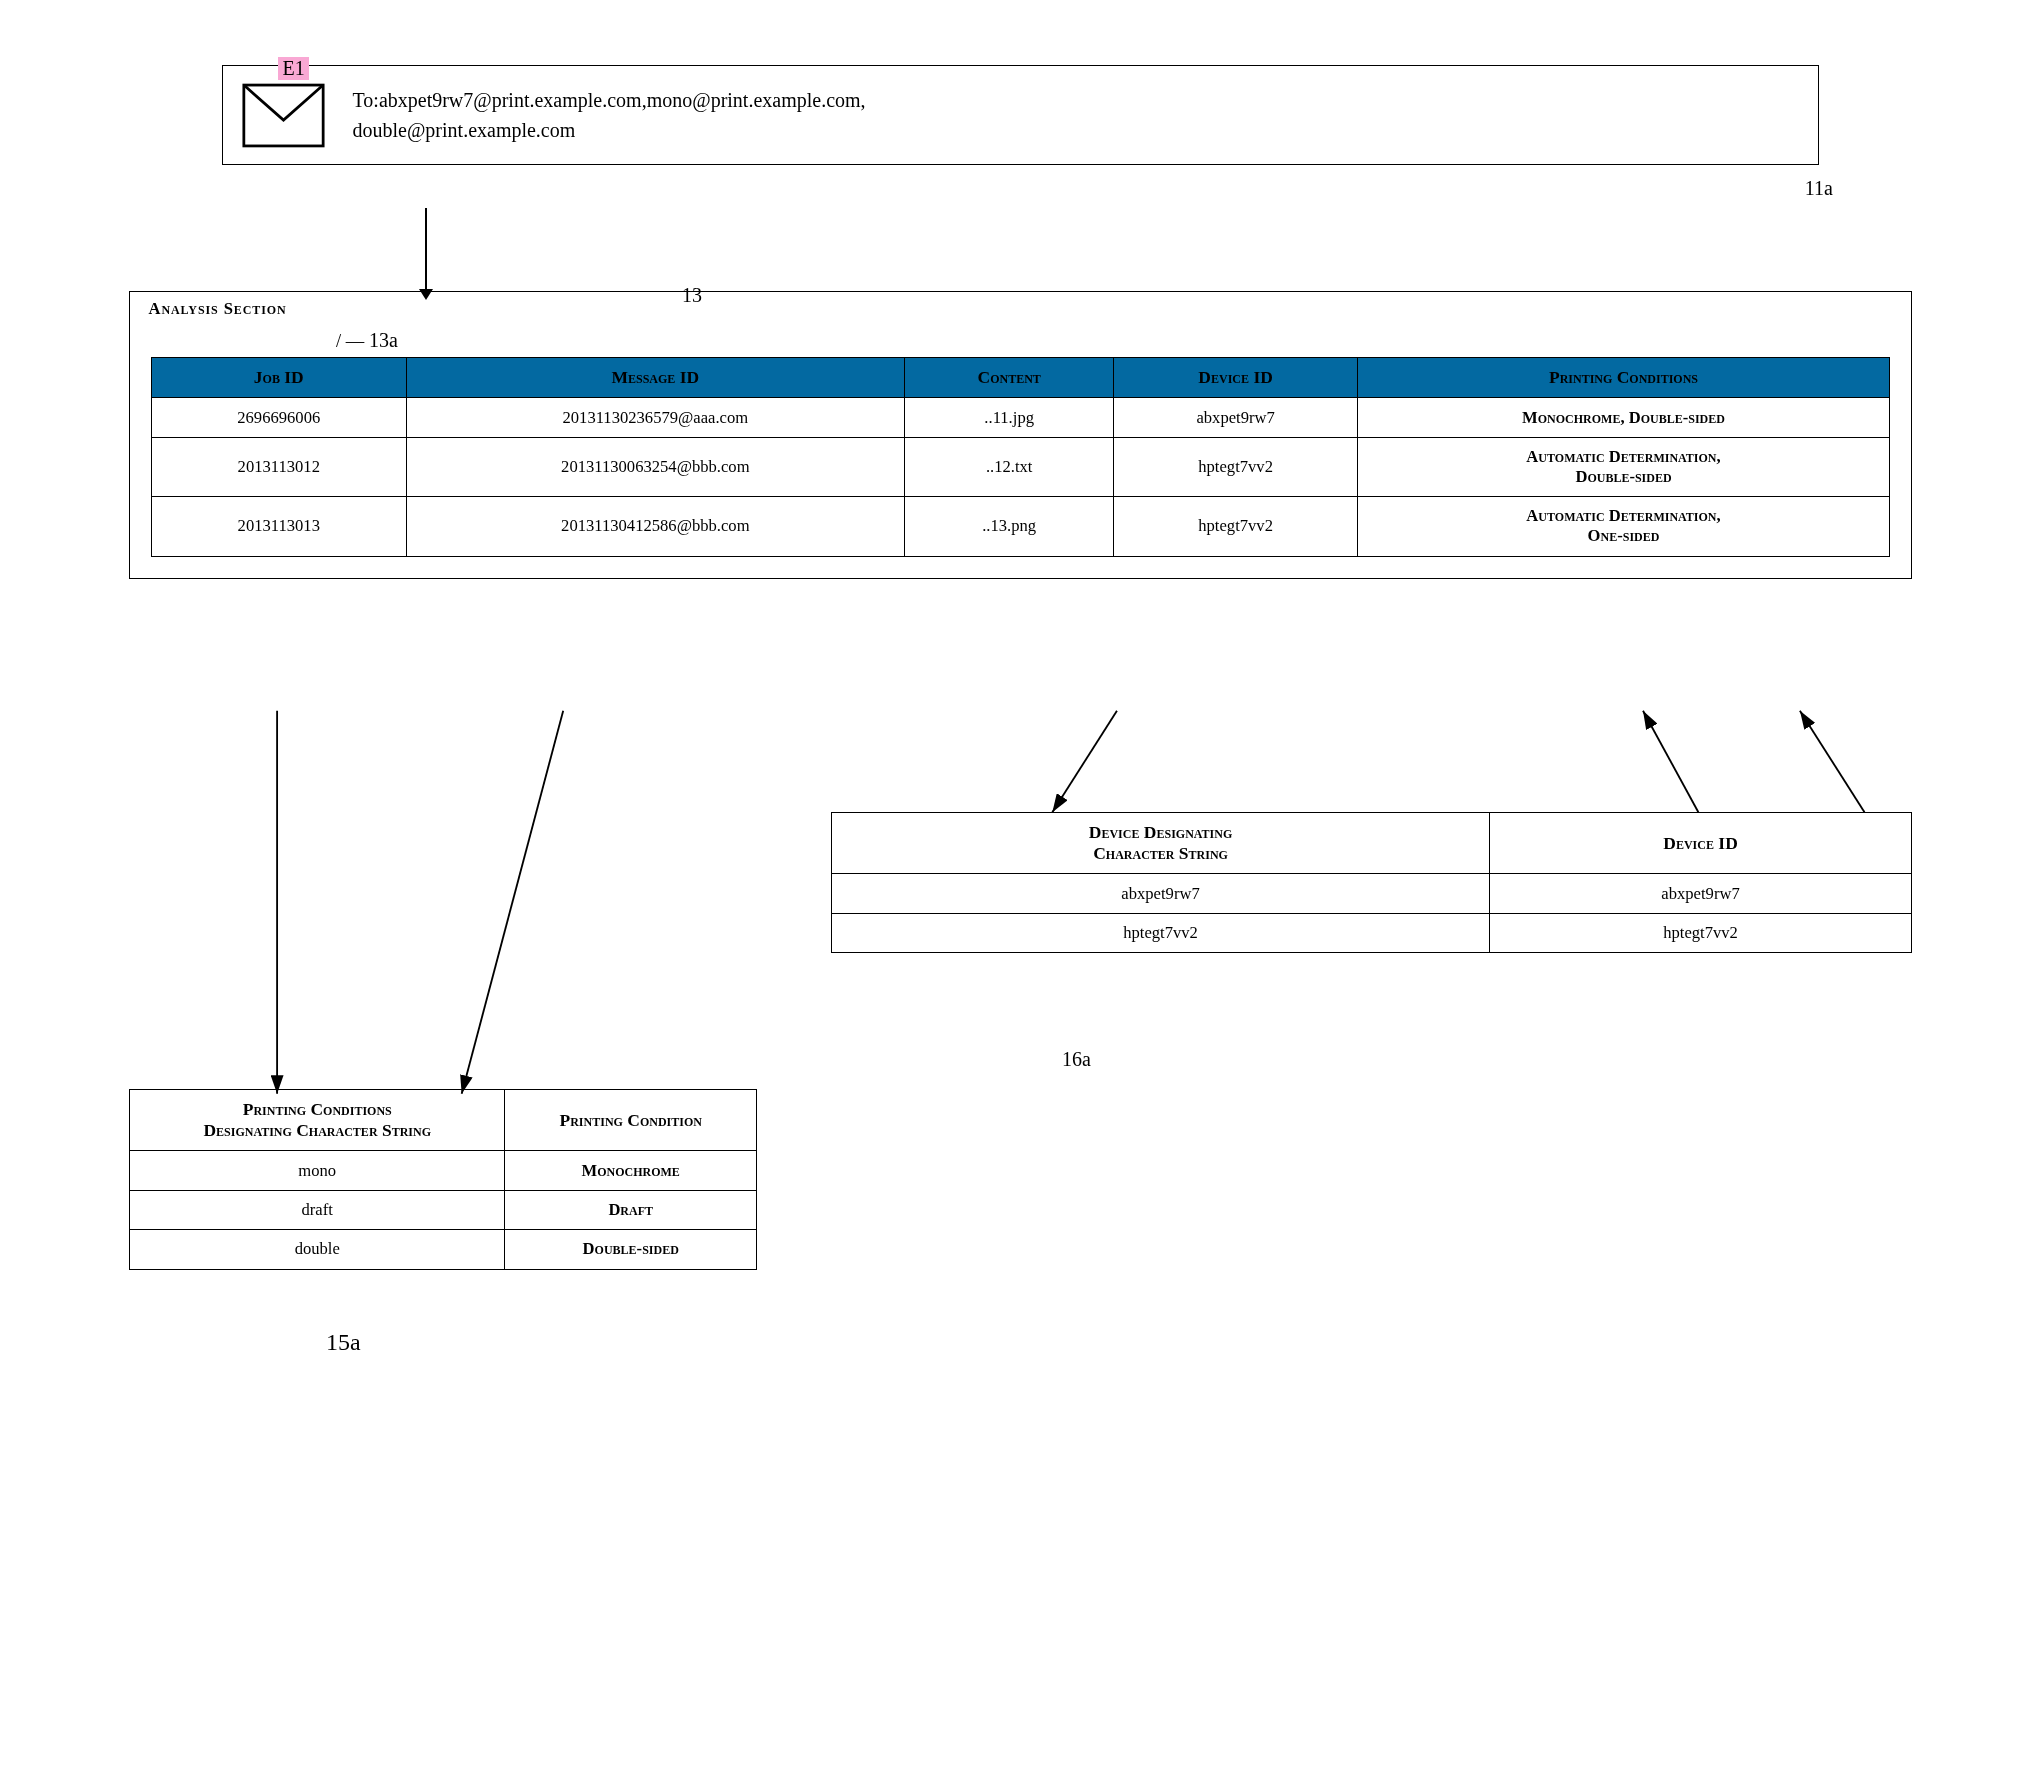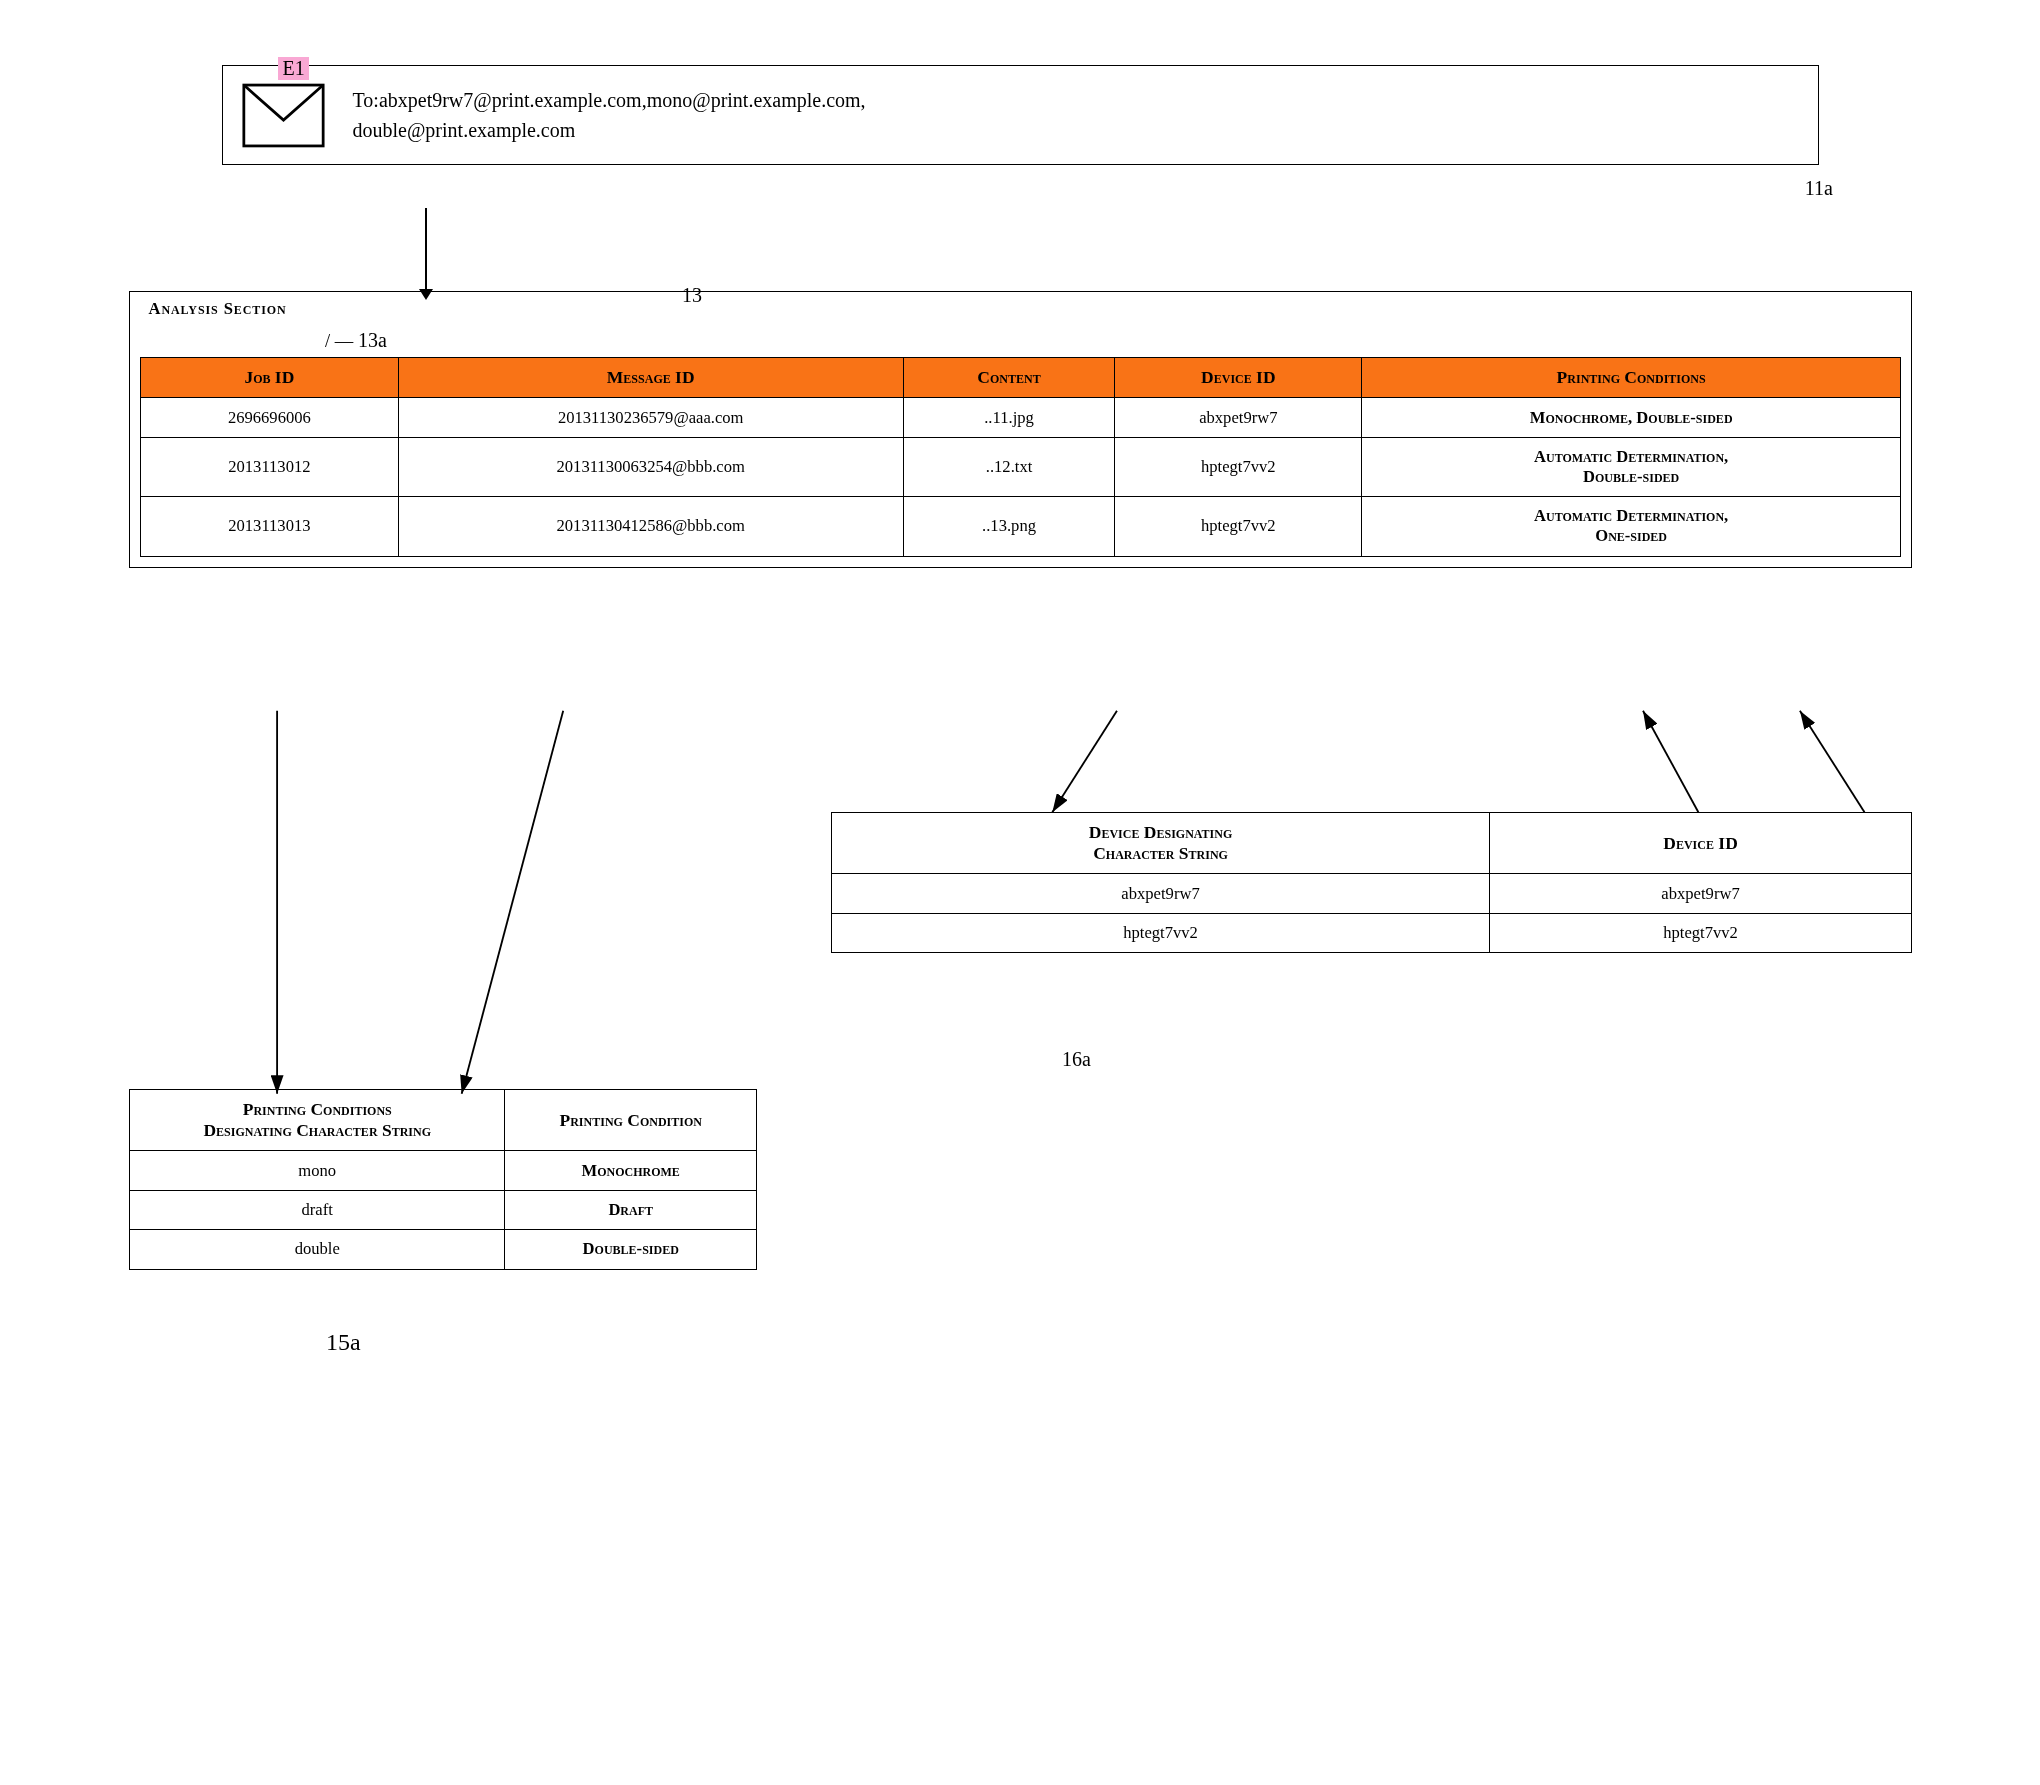--- a/index.html
+++ b/index.html
@@ -80,21 +80,21 @@
       border-top: 11px solid #000;
     }
 
     
     .analysis-box {
       position: absolute;
       top: 254px;
       left: 55px;
       right: 55px;
       border: 1.8px solid #000;
-      padding: 10px;
+      padding: 21px;
       padding-top: 37px;
     }
 
     .analysis-label {
       position: absolute;
       top: 7.4px;
       left: 18.5px;
       font-size: 16.6px;
       font-variant: small-caps;
       letter-spacing: 0.9px;
@@ -118,21 +118,21 @@
       border: 1.4px solid #000;
       padding: 9.2px 13px;
       text-align: center;
       font-size: 16.6px;
     }
 
     .main-table th {
       font-variant: small-caps;
       font-weight: bold;
       font-size: 17.5px;
-      background: #f97316;
+      background: #0369a1;
     }
 
     .main-table td {
       font-size: 16.6px;
     }
 
     
     .arrows-svg {
       position: absolute;
       top: 0;

